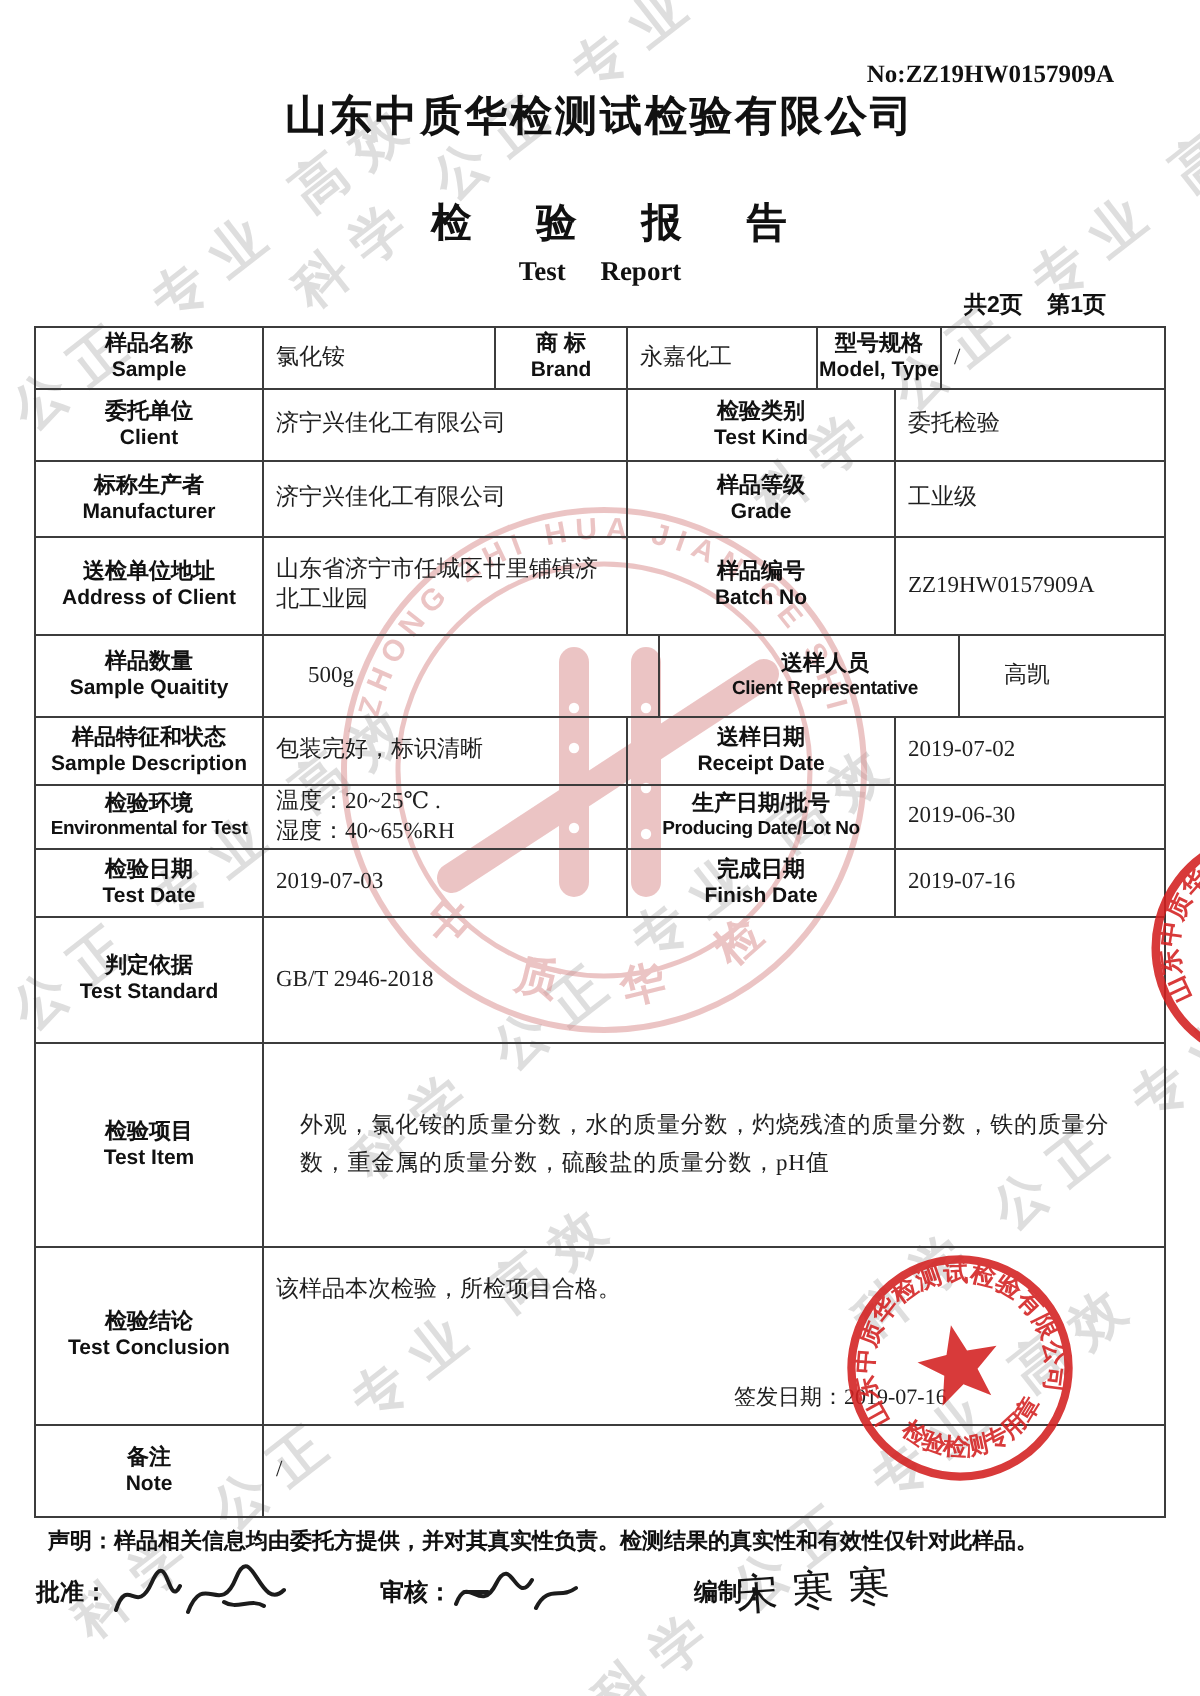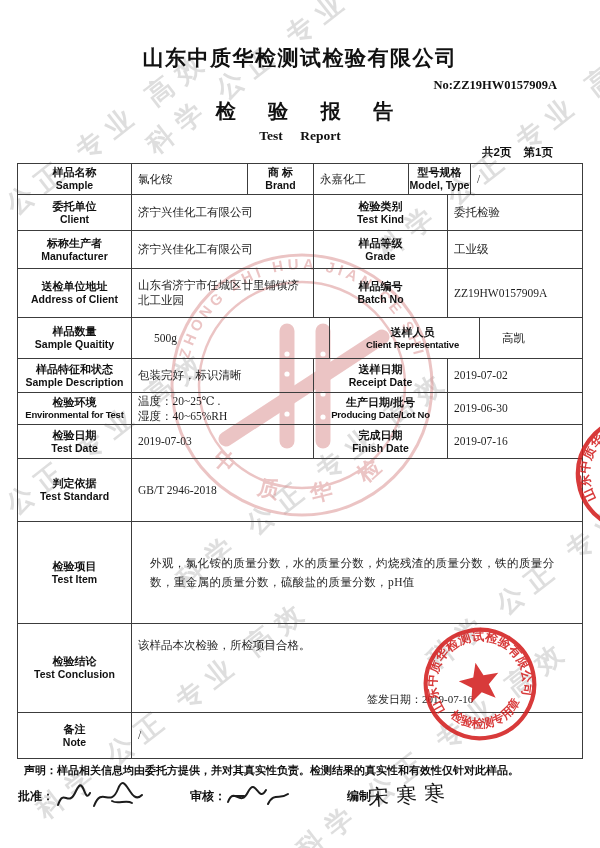--- a/index.html
+++ b/index.html
@@ -4,21 +4,21 @@
 <style>
   html,body{margin:0;padding:0;background:#e9e9e9;}
   .page{position:relative;width:600px;height:848px;background:#ffffff;overflow:hidden;
         font-family:"Liberation Sans","DejaVu Sans",sans-serif;color:#111;}
   
   .wm{position:absolute;white-space:nowrap;font-size:27px;letter-spacing:9px;font-weight:bold;
       color:rgba(168,168,168,.38);transform:rotate(-38deg);transform-origin:0 50%;z-index:1;}
   .sealwm{position:absolute;left:166px;top:249px;width:272px;height:272px;z-index:1;opacity:.5;}
   
   .report-no{position:absolute;top:30px;right:43px;font-family:"Liberation Serif","DejaVu Serif",serif;
-             font-weight:bold;font-size:12.5px;z-index:2;margin-top:48px;}
+             font-weight:bold;font-size:12.5px;z-index:2;}
   .company-cn{position:absolute;top:44px;left:0;width:100%;text-align:center;font-size:21px;
               font-weight:bold;letter-spacing:1.5px;z-index:2;}
   .company-en{position:absolute;top:78px;left:0;width:100%;text-align:center;font-size:13.5px;
               font-weight:bold;letter-spacing:.2px;z-index:2;}
   .title-cn{position:absolute;top:98px;left:0;width:100%;text-align:center;font-size:20px;
             font-weight:bold;letter-spacing:9px;word-spacing:9px;padding-left:18px;box-sizing:border-box;z-index:2;}
   .title-en{position:absolute;top:128px;left:0;width:100%;text-align:center;font-size:13.5px;
             font-family:"Liberation Serif","DejaVu Serif",serif;font-weight:bold;word-spacing:14px;z-index:2;}
   .page-info{position:absolute;top:145px;right:47px;font-size:11.5px;font-weight:bold;z-index:2;}
   .page-info span{margin-left:9px;}

